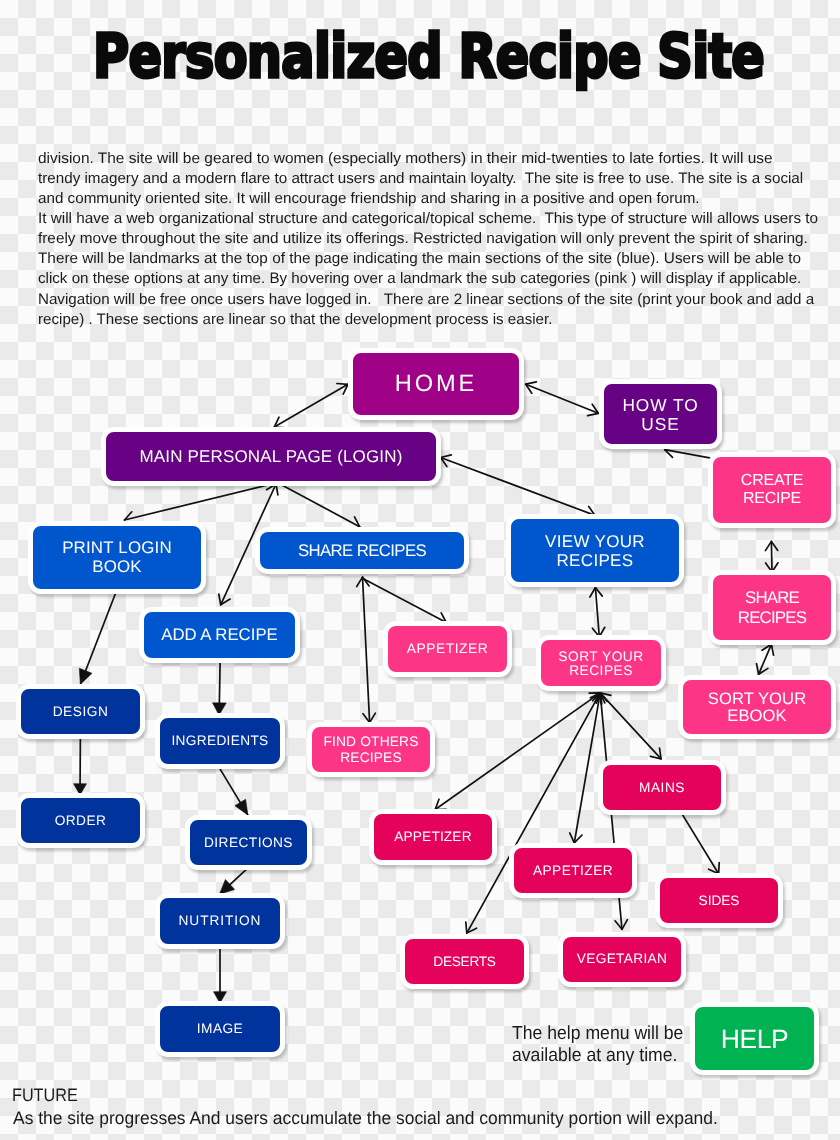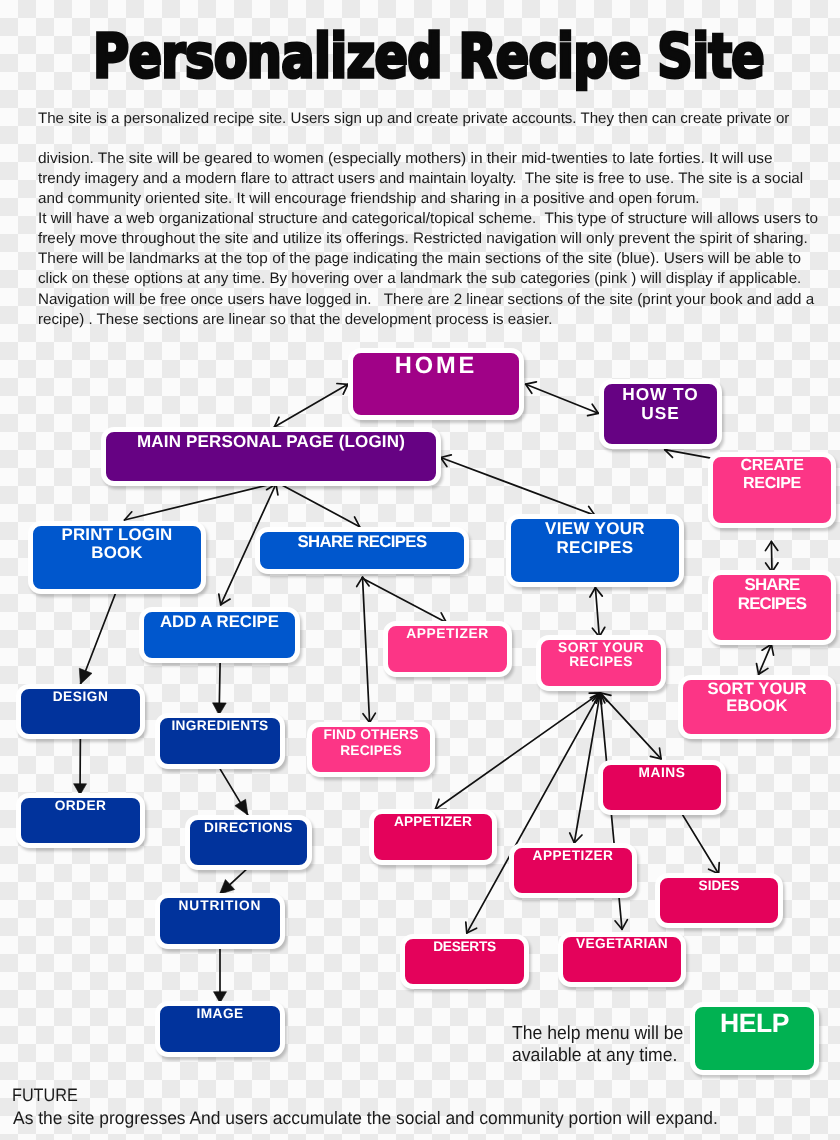--- a/index.html
+++ b/index.html
@@ -13,22 +13,22 @@
        background-position:18px 18px;}
   .title{position:absolute;left:92.7px;top:27.3px;
          font-family:"DejaVu Sans",sans-serif;font-weight:bold;font-size:60.5px;
          letter-spacing:-0.8px;color:#0a0a0a;line-height:1;white-space:nowrap;
          transform:scaleX(0.815);transform-origin:left top;-webkit-text-stroke:3.4px #0a0a0a;}
   .desc{position:absolute;left:0;top:0;width:840px;height:340px;}
   .desc .dl{position:absolute;left:38.4px;white-space:pre;color:#1a1a1a;
         font-family:"Liberation Sans",sans-serif;font-size:15.1px;line-height:15.1px;
         transform-origin:left top;}
   .node{position:absolute;box-sizing:border-box;border:5px solid #fff;border-radius:13px;
-        display:flex;align-items:flex-start;justify-content:center;text-align:center;
-        color:#fff;font-weight:bold;line-height:1.14;
+        display:flex;align-items:center;justify-content:center;text-align:center;
+        color:#fff;font-weight:normal;line-height:1.14;
         box-shadow:2px 3px 3px rgba(0,0,0,0.20);letter-spacing:0.2px;transform:translateZ(0);}
   .node span{display:block;}
   .node,.desc .dl,.helpnote div,.futureh,.futuret,.title{-webkit-font-smoothing:antialiased;text-rendering:geometricPrecision;}
   .desc .dl,.helpnote div,.futureh,.futuret,.title{backface-visibility:hidden;}
   svg.links{position:absolute;left:0;top:0;width:840px;height:1140px;overflow:visible;pointer-events:none;}
   .helpnote div{position:absolute;left:512px;white-space:nowrap;color:#1a1a1a;
         font-family:"Liberation Sans",sans-serif;font-size:19px;line-height:19px;
         transform:scaleX(0.927);transform-origin:left top;}
   .futureh{position:absolute;left:11.7px;top:1086.0px;white-space:nowrap;
         font-family:"Liberation Sans",sans-serif;font-size:18px;line-height:18px;color:#1a1a1a;
@@ -36,21 +36,20 @@
   .futuret{position:absolute;left:13px;top:1109.3px;white-space:nowrap;
         font-family:"Liberation Sans",sans-serif;font-size:18px;line-height:18px;color:#1a1a1a;
         transform:scaleX(0.969);transform-origin:left top;}
 </style>
 </head>
 <body>
 
 <div id="page">
 <div class="title">Personalized Recipe Site</div>
 <div class="desc">
-      <div class="dl" style="top:110.90px;transform:scaleX(0.9999);">The site is a personalized recipe site. Users sign up and create private accounts. They then can create private or</div>
       <div class="dl" style="top:151.04px;transform:scaleX(1.0235);">division. The site will be geared to women (especially mothers) in their mid-twenties to late forties. It will use</div>
       <div class="dl" style="top:171.11px;transform:scaleX(1.0067);">trendy imagery and a modern flare to attract users and maintain loyalty.  The site is free to use. The site is a social</div>
       <div class="dl" style="top:191.18px;transform:scaleX(1.007);">and community oriented site. It will encourage friendship and sharing in a positive and open forum.</div>
       <div class="dl" style="top:211.25px;transform:scaleX(1.0133);">It will have a web organizational structure and categorical/topical scheme.  This type of structure will allows users to</div>
       <div class="dl" style="top:231.32px;transform:scaleX(1.0165);">freely move throughout the site and utilize its offerings. Restricted navigation will only prevent the spirit of sharing.</div>
       <div class="dl" style="top:251.39px;transform:scaleX(1.0149);">There will be landmarks at the top of the page indicating the main sections of the site (blue). Users will be able to</div>
       <div class="dl" style="top:271.46px;transform:scaleX(1.0031);">click on these options at any time. By hovering over a landmark the sub categories (pink ) will display if applicable.</div>
       <div class="dl" style="top:291.53px;transform:scaleX(1.0036);">Navigation will be free once users have logged in.   There are 2 linear sections of the site (print your book and add a</div>
       <div class="dl" style="top:311.60px;transform:scaleX(1.0024);">recipe) . These sections are linear so that the development process is easier.</div>
     </div>

